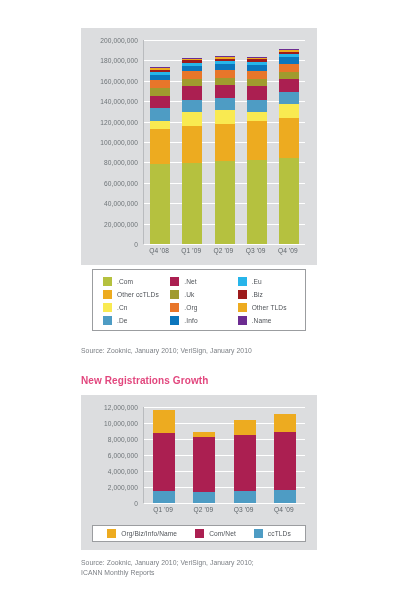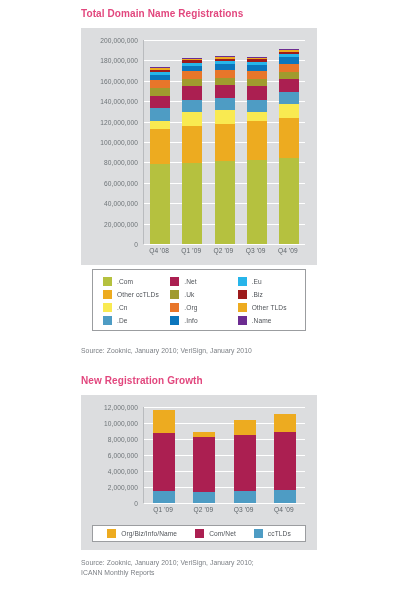--- a/index.html
+++ b/index.html
@@ -125,23 +125,20 @@
     color: #7b7f84;
     letter-spacing: .05px;
     white-space: pre-line;
   }
 </style>
 </head>
 <body>
 
 <div class="page">
 
-  <div style="position:absolute;left:81px;top:8px;">
-    <div class="chart-title">Total Domain Name Registrations</div>
-  </div>
 
   <div class="panel" style="position:absolute;left:81px;top:28px;width:236px;height:237px;">
 
     <div class="ylabels" id="c1-ylabels" style="position:absolute;left:0px;top:12px;width:57px;height:204px;">
         <div class="ylabel" style="top: 0%;">200,000,000</div>
         <div class="ylabel" style="top: 10%;">180,000,000</div>
         <div class="ylabel" style="top: 20%;">160,000,000</div>
         <div class="ylabel" style="top: 30%;">140,000,000</div>
         <div class="ylabel" style="top: 40%;">120,000,000</div>
         <div class="ylabel" style="top: 50%;">100,000,000</div>
@@ -294,21 +291,21 @@
             <span class="swatch" style="background: rgb(108, 44, 145);"></span>
             <span class="legend-label">.Name</span>
           </div>
         </div>
     </div>
   </div>
 
   <div class="source" style="left:81px;top:346px;width:250px;">Source: Zooknic, January 2010; VeriSign, January 2010</div>
 
   <div style="position:absolute;left:81px;top:375px;">
-    <div class="chart-title">New Registration Growth</div>
+    <div class="chart-title">New Registrations Growth</div>
   </div>
 
   <div class="panel" style="position:absolute;left:81px;top:395px;width:236px;height:155px;">
 
     <div class="ylabels" id="c2-ylabels" style="position:absolute;left:0px;top:12px;width:57px;height:96px;">
         <div class="ylabel" style="top: 0%;">12,000,000</div>
         <div class="ylabel" style="top: 16.6667%;">10,000,000</div>
         <div class="ylabel" style="top: 33.3333%;">8,000,000</div>
         <div class="ylabel" style="top: 50%;">6,000,000</div>
         <div class="ylabel" style="top: 66.6667%;">4,000,000</div>

